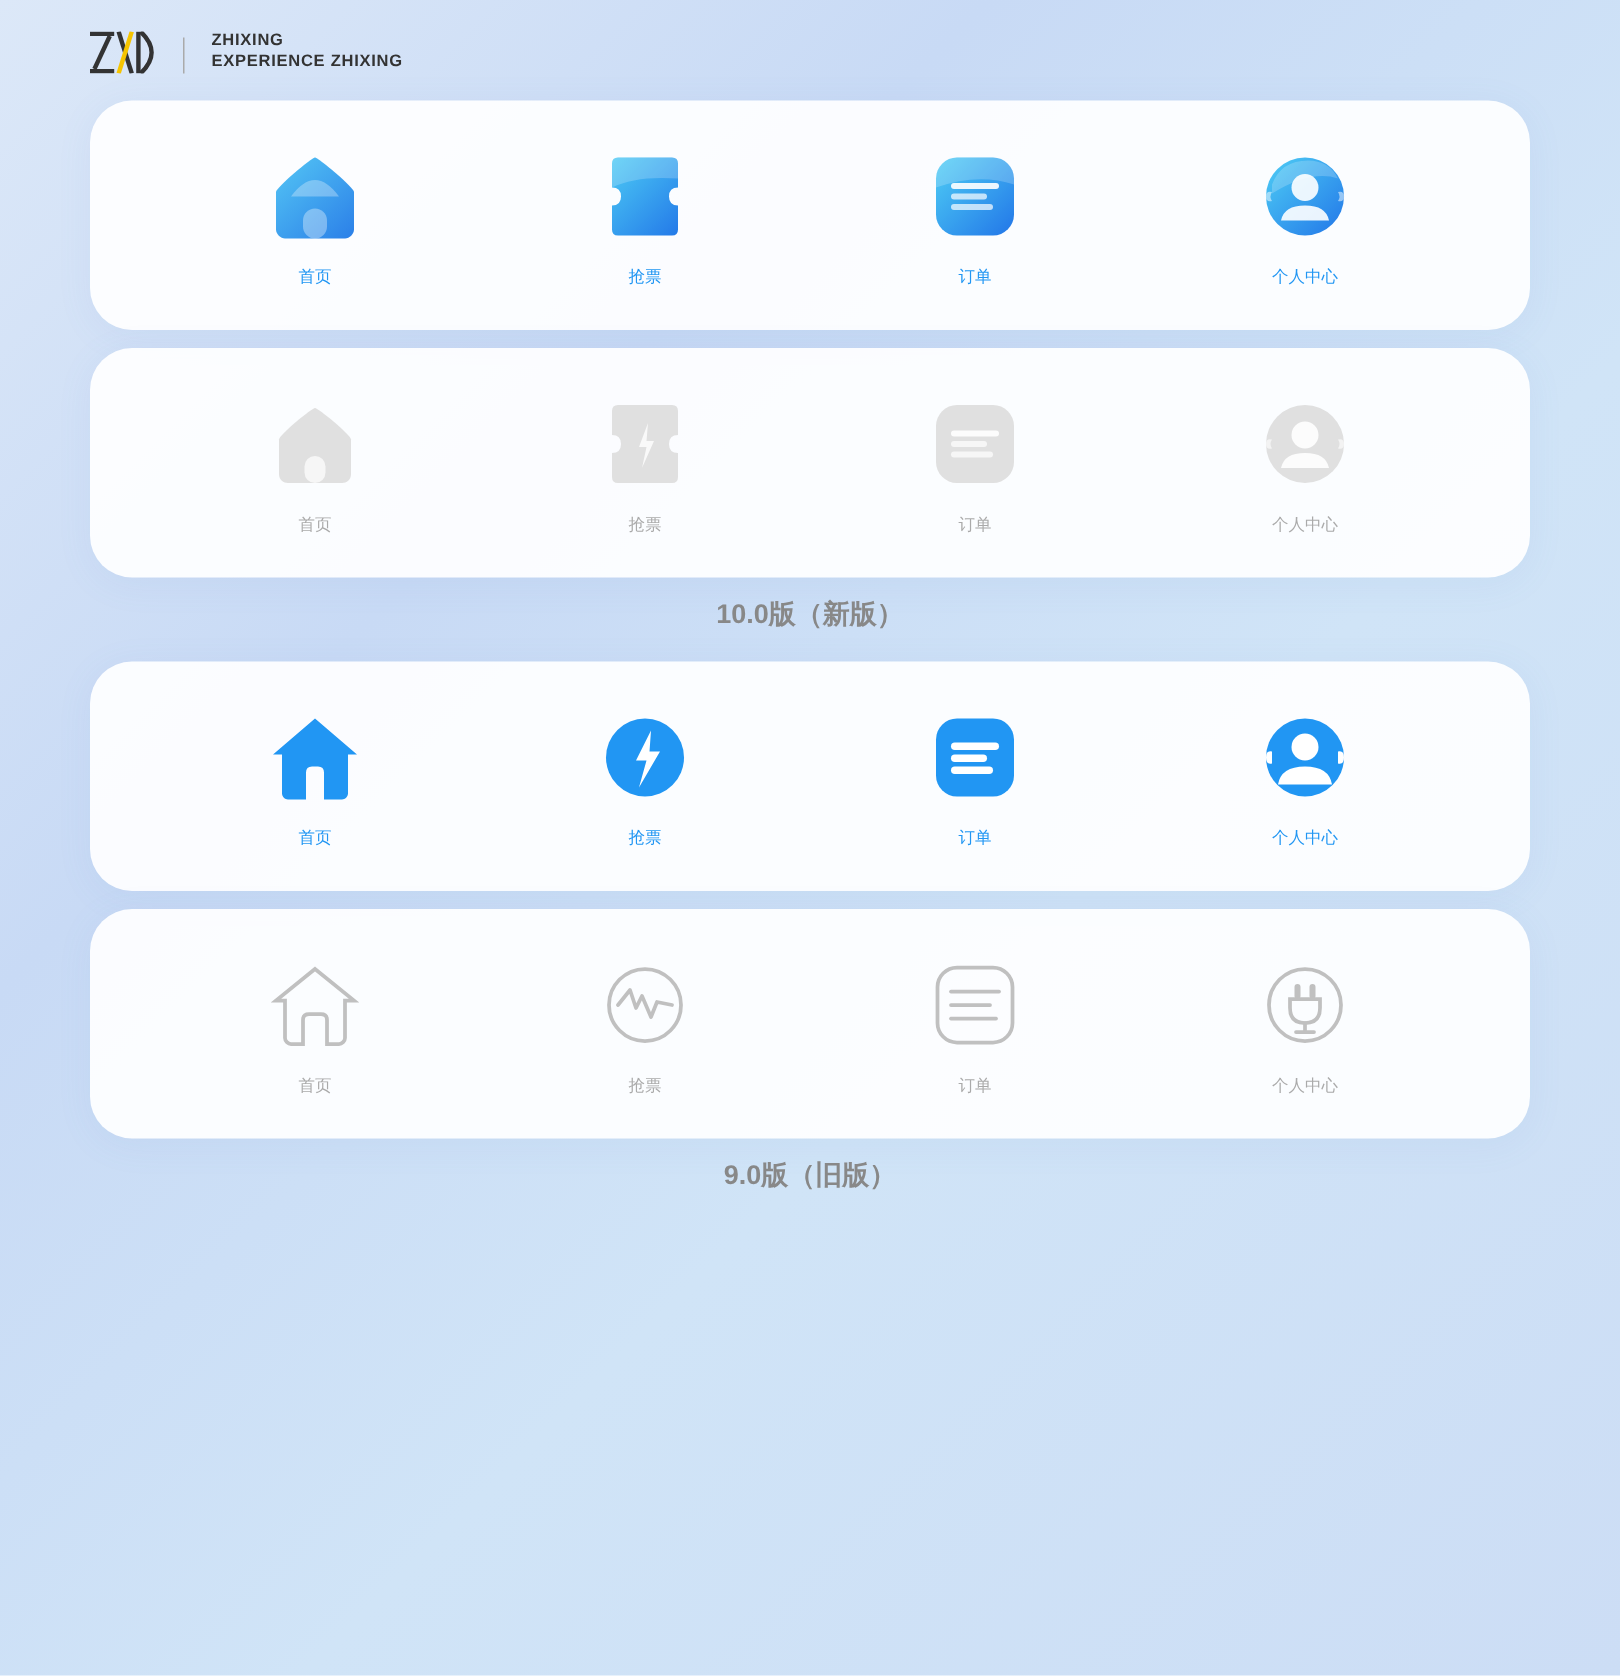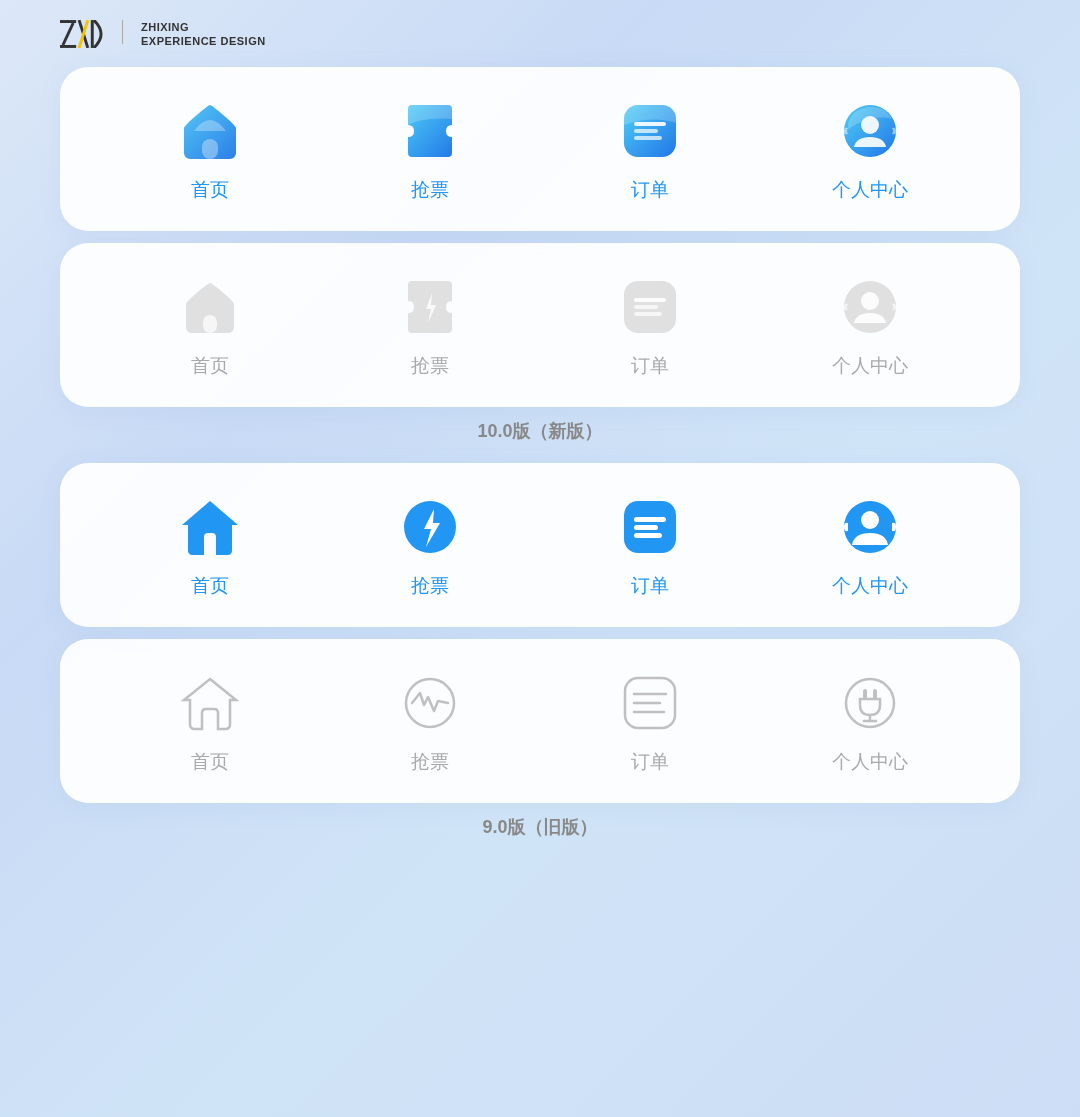--- a/index.html
+++ b/index.html
@@ -18,21 +18,21 @@
 
     
     .header {
       width: 100%;
       display: flex;
       align-items: center;
       margin-bottom: 18px;
     }
     .logo-box {
       display: flex;
-      align-items: flex-start;
+      align-items: flex-end;
       gap: 10px;
     }
     .logo-icon {
       width: 44px;
       height: 28px;
     }
     .logo-divider {
       width: 1px;
       height: 24px;
       background: #aaa;
@@ -80,21 +80,21 @@
 
     .nav-icon {
       width: 72px;
       height: 72px;
       display: flex;
       align-items: center;
       justify-content: center;
     }
 
     .nav-label {
-      font-size: 19px;
+      font-size: 11px;
       font-weight: 500;
     }
 
     .label-active {
       color: #2196F3;
     }
 
     .label-inactive {
       color: #aaa;
     }
@@ -121,21 +121,21 @@
 
       <line x1="26" y1="0" x2="38" y2="38" stroke="#333" stroke-width="4"></line>
       <line x1="38" y1="0" x2="26" y2="38" stroke="#F5C400" stroke-width="4"></line>
 
       <rect x="42" y="0" width="4" height="38" fill="#333"></rect>
       <path d="M46 0 Q66 19 46 38" stroke="#333" stroke-width="4" fill="none"></path>
     </svg>
     <div class="logo-divider"></div>
     <div class="logo-text">
       <span>ZHIXING</span><br>
-      <span>EXPERIENCE  DESIGN</span>
+      <span>EXPERIENCE  ZHIXING</span>
     </div>
   </div>
 </div>
 
 <div class="section-group">
 
   <div class="card">
     <div class="nav-row">
 
       <div class="nav-item">

